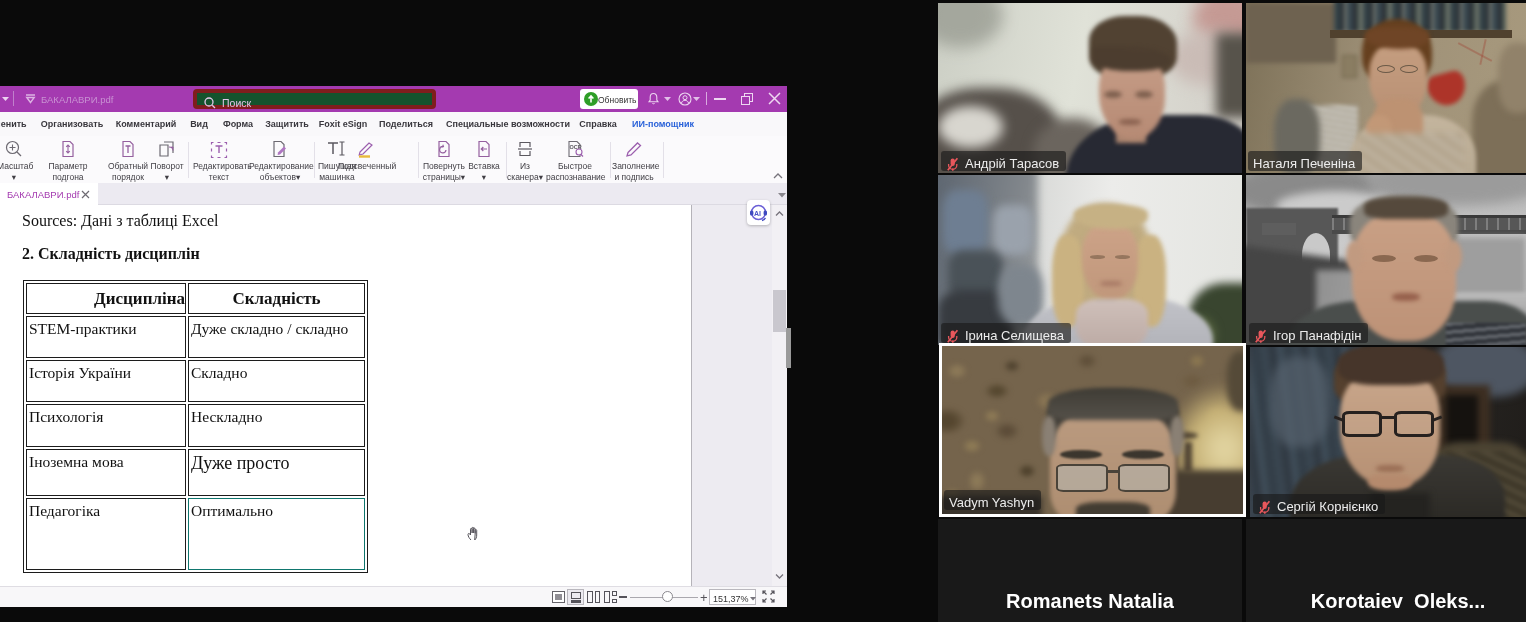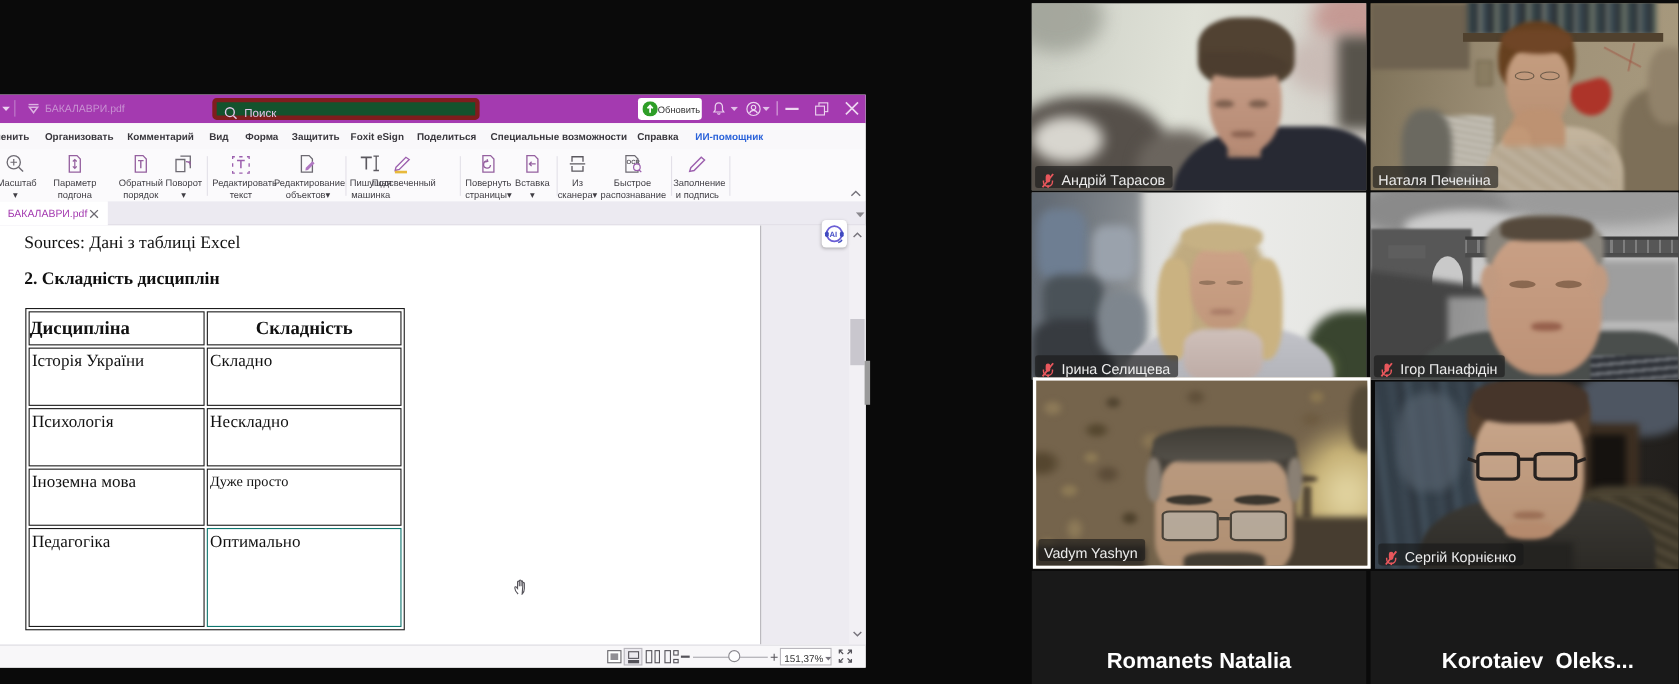--- a/index.html
+++ b/index.html
@@ -161,34 +161,38 @@
         <path d="M0 0l4 4.5L8 0z" fill="#8a888e"></path>
       </svg>
   </div>
   <div id="docarea">
     <div class="abs" style="left:0;top:0;width:692px;height:381px;background:#fff;border-right:1px solid #b5b3b9"></div>
     <div class="serif abs" style="left:22px;top:7px;font-size:16px;color:#111">Sources: Дані з таблиці Excel</div>
     <div class="serif abs" style="left:22px;top:40px;font-size:16px;font-weight:bold;color:#111">2. Складність дисциплін</div>
     <table class="serif abs" style="left:23px;top:75px;width:345px;height:293px;border-collapse:separate;border-spacing:2px;border:1px solid #1c1c1c;color:#111;table-layout:fixed">
       <tbody>
           <tr style="height:31px">
-            <td style="width:160px;border:1px solid #1c1c1c;text-align:left;font-weight:bold;font-size:17px">Дисципліна</td>
+            <td style="width:160px;border:1px solid #1c1c1c;text-align:right;font-weight:bold;font-size:17px">Дисципліна</td>
             <td style="border:1px solid #1c1c1c;text-align:center;font-weight:bold;font-size:17px">Складність</td>
+          </tr>
+      <tr>
+            <td style="border:1px solid #1c1c1c;font-size:15.5px;padding:3px 0 0 2px;vertical-align:top;white-space:nowrap;overflow:hidden">STEM-практики</td>
+            <td style="border:1px solid #1c1c1c;font-size:15.5px;padding:3px 0 0 2px;vertical-align:top;white-space:nowrap;overflow:hidden">Дуже складно / складно</td>
           </tr>
       <tr>
             <td style="border:1px solid #1c1c1c;font-size:15.5px;padding:3px 0 0 2px;vertical-align:top;white-space:nowrap;overflow:hidden">Історія України</td>
             <td style="border:1px solid #1c1c1c;font-size:15.5px;padding:3px 0 0 2px;vertical-align:top;white-space:nowrap;overflow:hidden">Складно</td>
           </tr>
       <tr>
             <td style="border:1px solid #1c1c1c;font-size:15.5px;padding:3px 0 0 2px;vertical-align:top;white-space:nowrap;overflow:hidden">Психологія</td>
             <td style="border:1px solid #1c1c1c;font-size:15.5px;padding:3px 0 0 2px;vertical-align:top;white-space:nowrap;overflow:hidden">Нескладно</td>
           </tr>
       <tr>
             <td style="border:1px solid #1c1c1c;font-size:15.5px;padding:3px 0 0 2px;vertical-align:top;white-space:nowrap;overflow:hidden">Іноземна мова</td>
-            <td style="border:1px solid #1c1c1c;font-size:13px;padding:3px 0 0 2px;vertical-align:top;white-space:nowrap;overflow:hidden">Дуже просто</td>
+            <td style="border:1px solid #1c1c1c;font-size:18px;padding:3px 0 0 2px;vertical-align:top;white-space:nowrap;overflow:hidden">Дуже просто</td>
           </tr>
       <tr>
             <td style="border:1px solid #1c1c1c;font-size:15.5px;padding:3px 0 0 2px;vertical-align:top;white-space:nowrap;overflow:hidden">Педагогіка</td>
             <td style="border:1px solid #0f766e;font-size:15.5px;padding:3px 0 16px 2px;vertical-align:top;white-space:nowrap;overflow:hidden">Оптимально</td>
           </tr>
     </tbody>
       </table>
     <svg class="abs" style="left:466px;top:321px" width="14" height="15">
         <path d="M5 14C3.5 12.5 2 10.5 2 8.5c0-1 .8-1.4 1.5-.8L4.5 9V3.2c0-1.2 1.6-1.2 1.6 0V7m0 0V2.2c0-1.2 1.6-1.2 1.6 0V7m0 0V3c0-1.2 1.5-1.2 1.5 0v4.5m0 0V4.4c0-1.1 1.5-1.1 1.5 0V9c0 2.5-.8 4-2 5z" stroke="#55535a" stroke-width="1" fill="#fff"></path>
       </svg>

